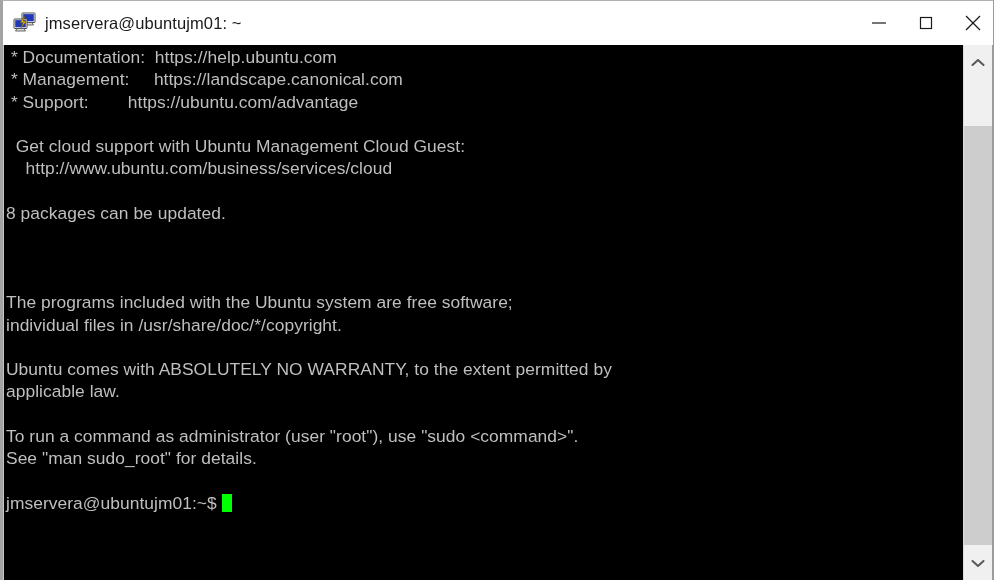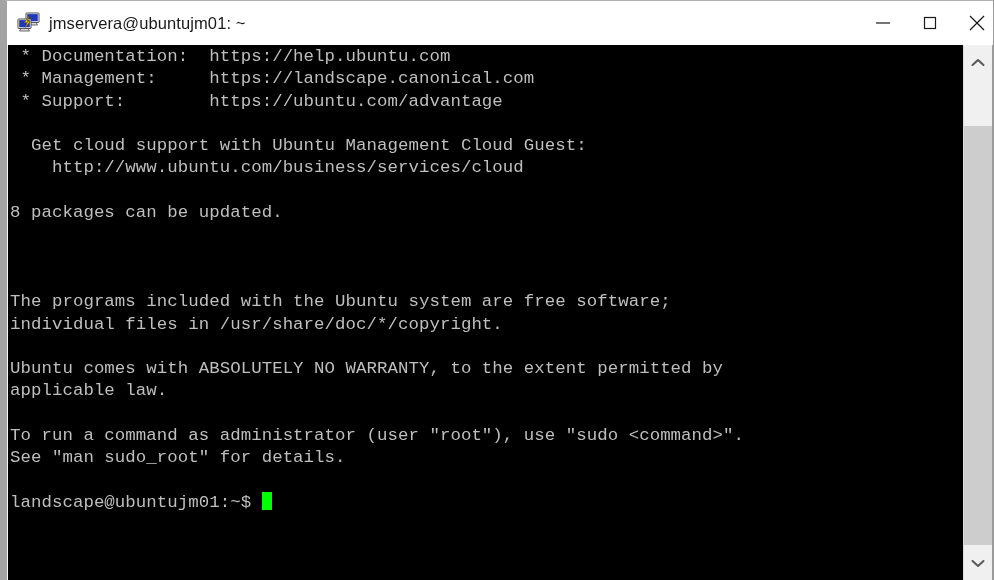--- a/index.html
+++ b/index.html
@@ -11,23 +11,23 @@
     width: 994px;
     height: 580px;
     overflow: hidden;
     font-family: "Liberation Sans", sans-serif;
   }
 
   .window {
     position: relative;
     width: 994px;
     height: 580px;
-    background: #fef9c3;
-    box-sizing: border-box;
-    border-left: 7px solid #a3a3a3;
+    background: #f9a8d4;
+    box-sizing: border-box;
+    border-left: 3px solid #a3a3a3;
     border-top: 1px solid #b0b0b0;
     border-right: 1px solid #9a9a9a;
     overflow: hidden;
   }
 
   
   .titlebar {
     position: absolute;
     left: 0;
     top: 0;
@@ -85,21 +85,21 @@
     overflow: hidden;
     box-sizing: border-box;
   }
   .term-inner {
     position: absolute;
     left: 2px;
     top: 1px;
     width: 958px;
   }
   .term-line {
-    font-family: Liberation Mono, monospace;
+    font-family: Liberation Sans, sans-serif;
     font-size: 17.4px;
     line-height: 22.3px;
     height: 22.3px;
     color: #bfbfbf;
     white-space: pre;
     letter-spacing: 0.05px;
     margin: 0;
     padding: 0;
   }
   .term-line.blank { color: transparent; }
@@ -215,21 +215,21 @@
         <div class="term-line blank">&nbsp;</div>
         <div class="term-line">The programs included with the Ubuntu system are free software;</div>
         <div class="term-line">individual files in /usr/share/doc/*/copyright.</div>
         <div class="term-line blank">&nbsp;</div>
         <div class="term-line">Ubuntu comes with ABSOLUTELY NO WARRANTY, to the extent permitted by</div>
         <div class="term-line">applicable law.</div>
         <div class="term-line blank">&nbsp;</div>
         <div class="term-line">To run a command as administrator (user "root"), use "sudo &lt;command&gt;".</div>
         <div class="term-line">See "man sudo_root" for details.</div>
         <div class="term-line blank">&nbsp;</div>
-        <div class="term-line"><span>landscape@ubuntujm01:~$ </span><span></span><span class="cursor-block"></span></div>
+        <div class="term-line"><span>jmservera@ubuntujm01:~$ </span><span></span><span class="cursor-block"></span></div>
       </div>
   </div>
 
   <div class="scrollbar">
     <div class="sb-arrow up">
       <svg width="16" height="12" viewBox="0 0 16 12">
         <path d="M2.5 8 L8 3 L13.5 8" fill="none" stroke="#5a5a5a" stroke-width="2.1" stroke-linecap="round" stroke-linejoin="round"></path>
       </svg>
     </div>
     <div class="sb-track">

